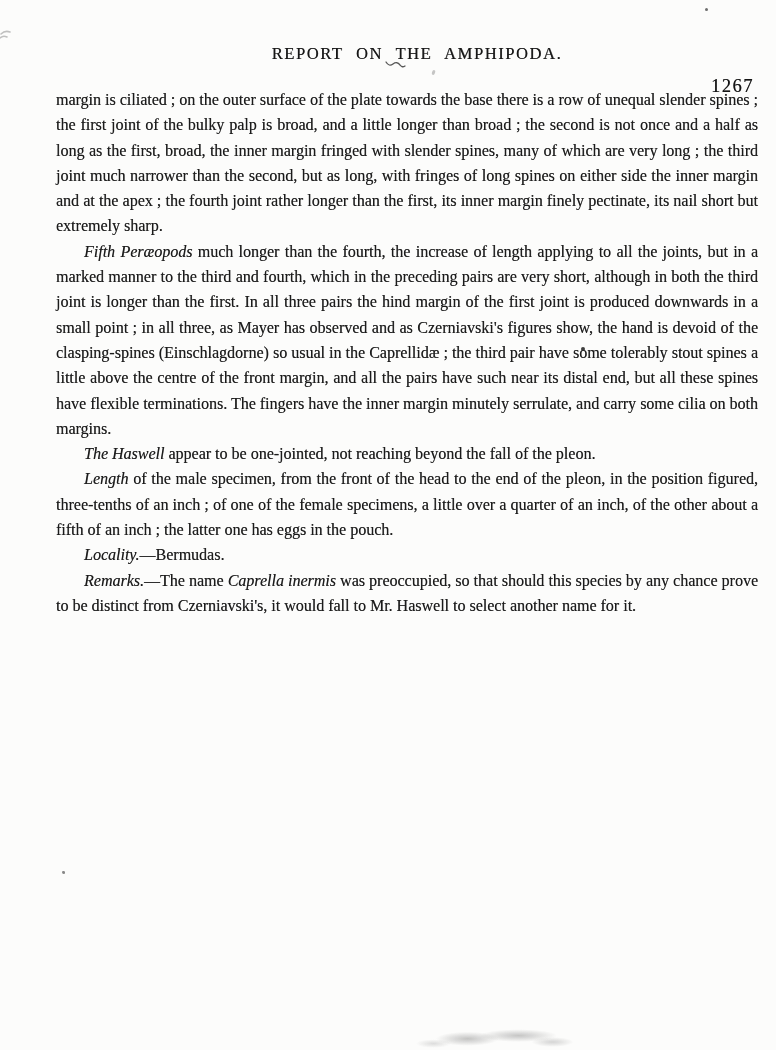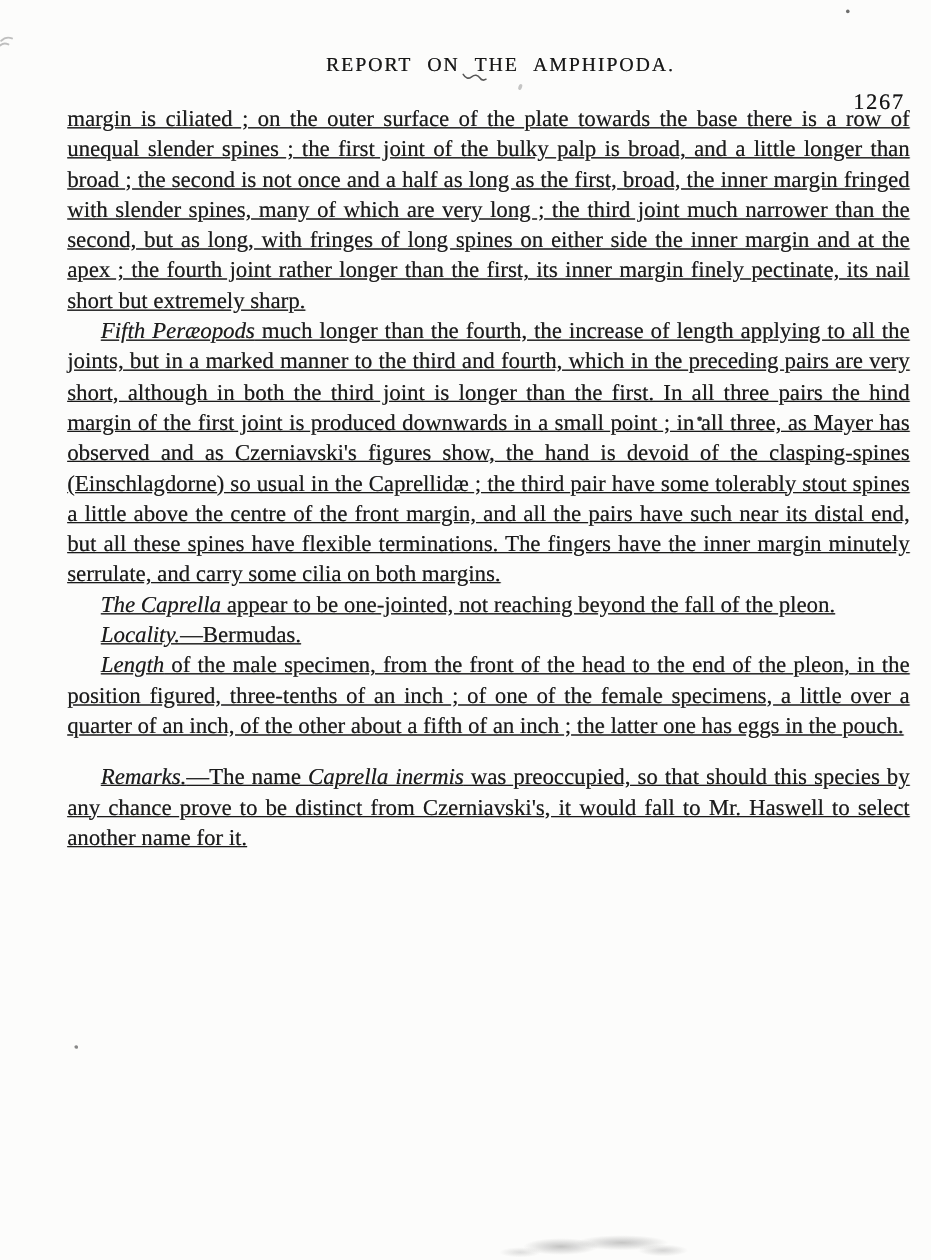--- a/index.html
+++ b/index.html
@@ -42,29 +42,28 @@
     color: #141414;
     text-shadow: 0.3px 0 0 rgba(20,20,20,0.65);
     margin-top: 36px;
   }
   
   .body-text {
     position: absolute;
     top: 87px;
     left: 56px;
     width: 702px;
-    font-size: 19px;
+    font-size: 16px;
     line-height: 25.3px;
     text-align: justify;
     text-shadow: 0.25px 0 0 rgba(25,25,25,0.6);
-    text-decoration: underline;
   }
   .para { margin: 0; text-indent: 28px; }
   .para.flush { text-indent: 0; }
-  .para.remarks { margin-top: 17px; }
+  .para.remarks { }
   .lead { font-style: italic; }
   
   .artifact { position: absolute; pointer-events: none; }
   .corner-mark { left: 0px; top: 28px; width: 18px; height: 16px; opacity: 0.55; }
   .the-squiggle { left: 384px; top: 59px; width: 22px; height: 10px; opacity: 0.85; }
   .title-speck {
     left: 432px; top: 70px; width: 3px; height: 5px;
     background: #8d8d8d; border-radius: 60% 40% 50% 50%;
     transform: rotate(18deg); opacity: 0.5;
   }
@@ -117,29 +116,29 @@
       <span>margin is ciliated ; on the outer surface of the plate towards the base there is a row of unequal slender spines ; the first joint of the bulky palp is broad, and a little longer than broad ; the second is not once and a half as long as the first, broad, the inner margin fringed with slender spines, many of which are very long ; the third joint much narrower than the second, but as long, with fringes of long spines on either side the inner margin and at the apex ; the fourth joint rather longer than the first, its inner margin finely pectinate, its nail short but extremely sharp.</span>
     </p>
 
 
 
     <p class="para">
       <span class="lead">Fifth Peræopods</span><span> much longer than the fourth, the increase of length applying to all the joints, but in a marked manner to the third and fourth, which in the preceding pairs are very short, although in both the third joint is longer than the first.  In all three pairs the hind margin of the first joint is produced downwards in a small point ; in all three, as Mayer has observed and as Czerniavski's figures show, the hand is devoid of the clasping-spines (Einschlagdorne) so usual in the Caprellidæ ; the third pair have some tolerably stout spines a little above the centre of the front margin, and all the pairs have such near its distal end, but all these spines have flexible terminations.  The fingers have the inner margin minutely serrulate, and carry some cilia on both margins.</span>
     </p>
 
     <p class="para">
-      <span class="lead">The Caprella</span><span> appear to be one-jointed, not reaching beyond the fall of the pleon.</span>
+      <span class="lead">The Haswell</span><span> appear to be one-jointed, not reaching beyond the fall of the pleon.</span>
+    </p>
+
+    <p class="para">
+      <span class="lead">Length</span><span> of the male specimen, from the front of the head to the end of the pleon, in the position figured, three-tenths of an inch ; of one of the female specimens, a little over a quarter of an inch, of the other about a fifth of an inch ; the latter one has eggs in the pouch.</span>
     </p>
 
     <p class="para">
       <span class="lead">Locality.</span><span>—Bermudas.</span>
-    </p>
-
-    <p class="para">
-      <span class="lead">Length</span><span> of the male specimen, from the front of the head to the end of the pleon, in the position figured, three-tenths of an inch ; of one of the female specimens, a little over a quarter of an inch, of the other about a fifth of an inch ; the latter one has eggs in the pouch.</span>
     </p>
 
     <p class="para remarks">
       <span class="lead">Remarks.</span><span>—The name </span><span class="lead">Caprella inermis</span><span> was preoccupied, so that should this species by any chance prove to be distinct from Czerniavski's, it would fall to Mr. Haswell to select another name for it.</span>
     </p>
 
   </main>
 
   <div class="artifact stray-dot-a"></div>
   <div class="artifact stray-dot-b"></div>

